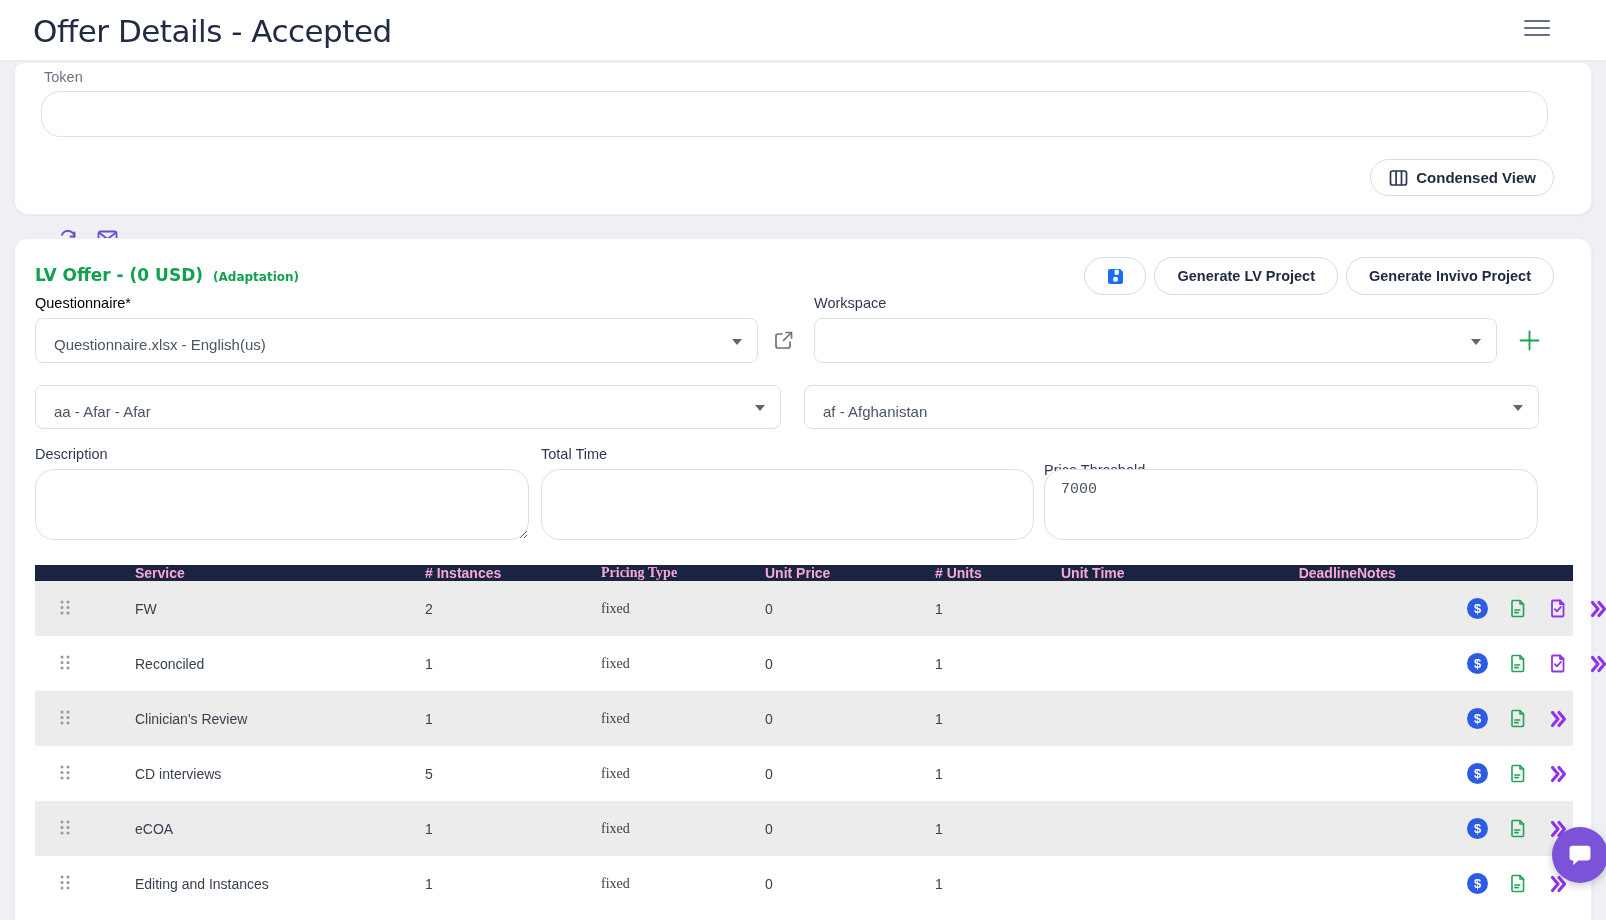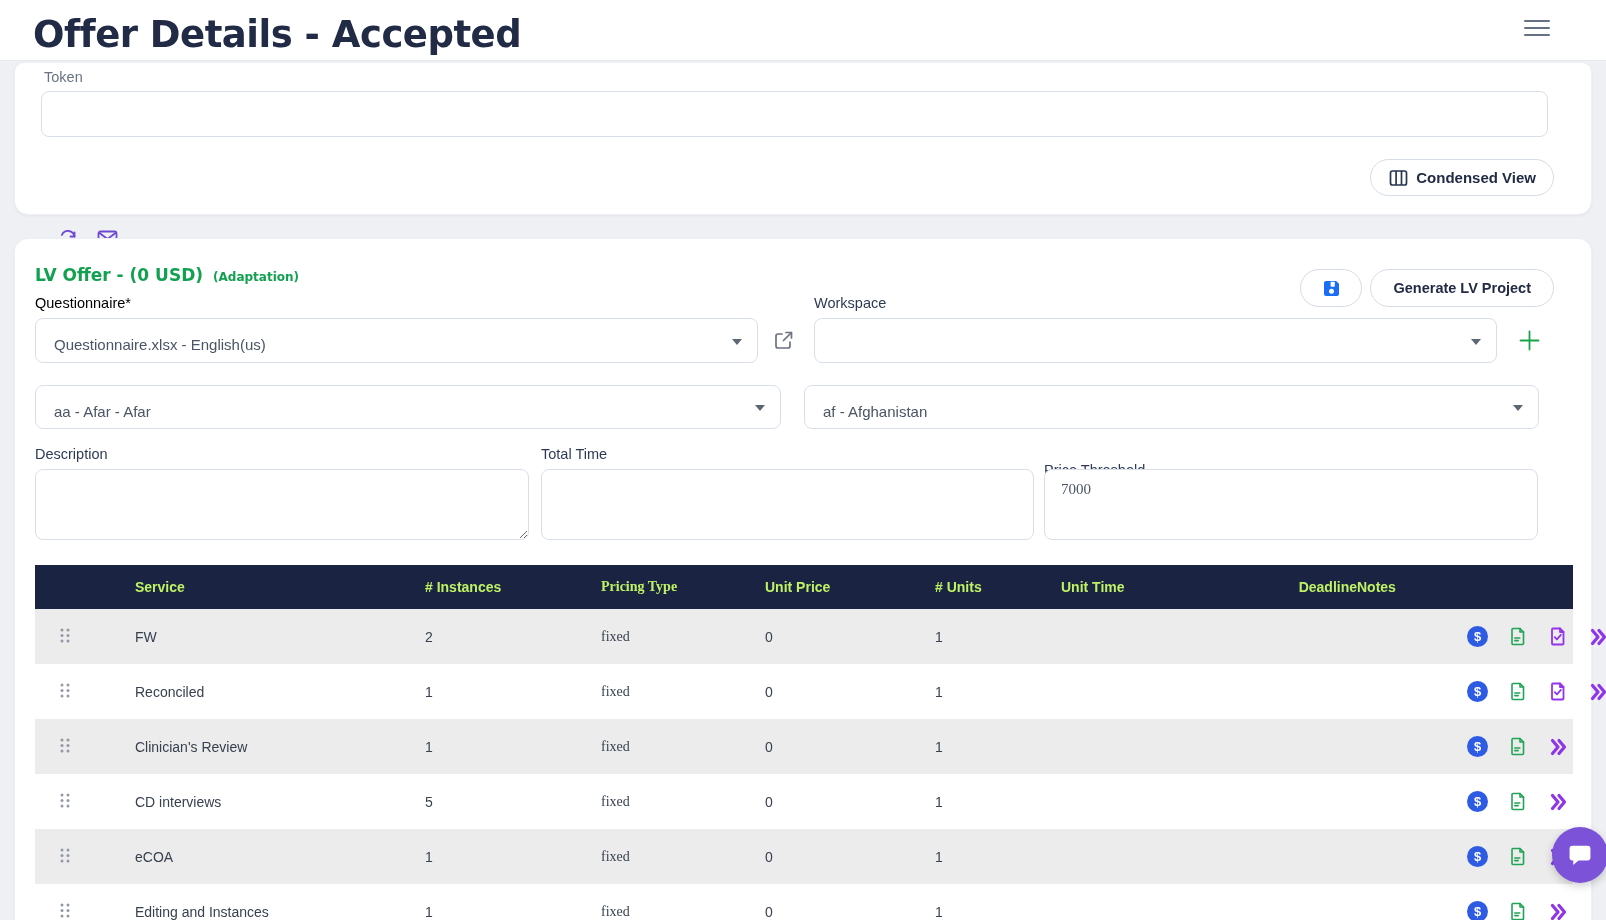--- a/index.html
+++ b/index.html
@@ -11,21 +11,21 @@
     color:#323c4e;
   }
   
   .topbar {
     position:absolute; left:0; top:0; width:1606px; height:61px;
     background:#ffffff; border-bottom:1px solid #e7ebf1;
   }
   .page-title {
     position:absolute; left:33px; top:13px;
     font-family:"DejaVu Sans", sans-serif;
-    font-size:37px; font-weight:700; color:#222b45; letter-spacing:-0.5px;
+    font-size:31px; font-weight:400; color:#222b45; letter-spacing:-0.5px;
   }
   .hamburger { position:absolute; right:56px; top:20px; width:26px; height:18px; cursor:pointer; }
   .hamburger span { display:block; height:2px; background:#667085; border-radius:2px; margin-bottom:5px; }
   
   .card {
     position:absolute; left:14px; width:1578px; background:#fff;
     border:1px solid #eceff4; box-shadow:0 1px 3px rgba(16,24,40,.05);
   }
   .card1 { top:62px; height:153px; border-radius:10px 10px 14px 14px; }
   .card2 { top:238px; height:682px; border-radius:14px 14px 0 0; border-bottom:none; }
@@ -35,39 +35,39 @@
   .tinput, .select, .tarea {
     position:absolute; background:#fff; border:1px solid #d9dfe9; border-radius:8px;
     font-size:15px; color:#4a5565;
   }
   .select { display:flex; align-items:center; padding:8px 34px 0 18px; cursor:pointer; }
   .caret {
     position:absolute; right:15px; top:50%; margin-top:-2px;
     width:0; height:0; border-left:5px solid transparent; border-right:5px solid transparent;
     border-top:6px solid #5c6774;
   }
-  input.tinput, textarea.tarea { outline:none; font-family:Liberation Serif, serif; }
+  input.tinput, textarea.tarea { outline:none; font-family:Liberation Mono, monospace;border-radius:19px; }
   
   .token-label { left:29px; top:6px; }
   .token-input { left:26px; top:28px; width:1507px; height:46px; padding:0 16px; }
   .iconbtn { position:absolute; width:22px; height:22px; cursor:pointer; }
   .condensed-btn {
     position:absolute; right:37px; top:96px; height:37px;
     display:flex; align-items:center; gap:7px; padding:0 17px;
     background:#fff; border:1px solid #d6dce6; border-radius:19px; cursor:pointer;
     font-size:15px; font-weight:700; color:#222b45;
   }
   
   .offer-title {
     position:absolute; left:20px; top:26px;
     font-family:"DejaVu Sans", sans-serif;
     font-size:17px; font-weight:700; color:#12a150;
   }
   .offer-badge { font-size:12px; margin-left:10px; font-weight:700; color:#12a150; }
-  .toolbar { position:absolute; top:30px; right:37px; display:flex; gap:8px; height:38px; }
+  .toolbar { position:absolute; top:18px; right:37px; display:flex; gap:8px; height:38px; }
   .pillbtn {
     height:38px; display:flex; align-items:center; gap:8px; padding:0 22px;
     background:#fff; border:1px solid #d6dce6; border-radius:19px; cursor:pointer;
     font-size:14.5px; font-weight:700; color:#222b45; white-space:nowrap;
   }
   .savebtn { width:62px; justify-content:center; padding:0; }
   
   .q-label     { left:20px;  top:56px; color:#000000; }
   .ws-label    { left:799px; top:56px; }
   .q-select    { left:20px;  top:79px;  width:723px; height:45px; }
@@ -78,22 +78,22 @@
   .ctry-select { left:789px; top:146px; width:735px; height:44px; }
   .desc-label  { left:20px;   top:207px; }
   .tt-label    { left:526px;  top:207px; }
   .pt-label    { left:1029px; top:223px; }
   .desc-area   { left:20px;   top:230px; width:494px; height:71px; resize:both; padding:12px 16px; }
   .tt-input    { left:526px;  top:230px; width:493px; height:71px; padding:0 16px 30px 16px; }
   .pt-input    { left:1029px; top:230px; width:494px; height:71px; padding:0 16px 30px 16px; }
   
   .svc-table { position:absolute; left:20px; top:326px; width:1538px; }
   .thead {
-    display:flex; align-items:center; height:44px; background:#1a2342;
-    color:#bef264; font-weight:700; font-size:14px;
+    display:flex; align-items:center; height:16px; background:#1a2342;
+    color:#f9a8d4; font-weight:700; font-size:14px;
   }
   .trow { display:flex; align-items:center; height:55px; font-size:14px; color:#38414f; background:#fff; }
   .trow:nth-child(odd) { background:#ececec; }
   .cell { flex:none; }
   .col-drag     { width:100px; display:flex; align-items:center; padding-left:24px; }
   .col-service  { width:290px; }
   .col-inst     { width:176px; }
   .col-ptype    { width:164px;font-family:Liberation Serif, serif; }
   .col-uprice   { width:170px; }
   .col-units    { width:126px; }
@@ -168,20 +168,23 @@
         <svg width="21" height="21" viewBox="0 0 21 21">
           <path fill="#1a6ef5" d="M3 5a2 2 0 0 1 2-2h10.2L18 5.8V16a2 2 0 0 1-2 2H5a2 2 0 0 1-2-2V5z"></path>
           <rect x="9.6" y="3.8" width="4.2" height="5" rx="0.8" fill="#fff"></rect>
           <circle cx="10.5" cy="13.2" r="2.5" fill="#fff"></circle>
         </svg>
       </span>
     </div>
     <div class="pillbtn">
       <span>Generate LV Project</span>
     </div>
+    <div class="pillbtn">
+      <span>Generate Invivo Project</span>
+    </div>
   </div>
 
   <div class="field-label q-label">Questionnaire*</div>
   <div class="select q-select">
     <span>Questionnaire.xlsx - English(us)</span>
     <i class="caret"></i>
   </div>
 
   <span class="extlink">
     <svg width="23" height="23" viewBox="0 0 23 23" fill="none" stroke="#6b7280" stroke-width="1.7" stroke-linecap="round" stroke-linejoin="round">

